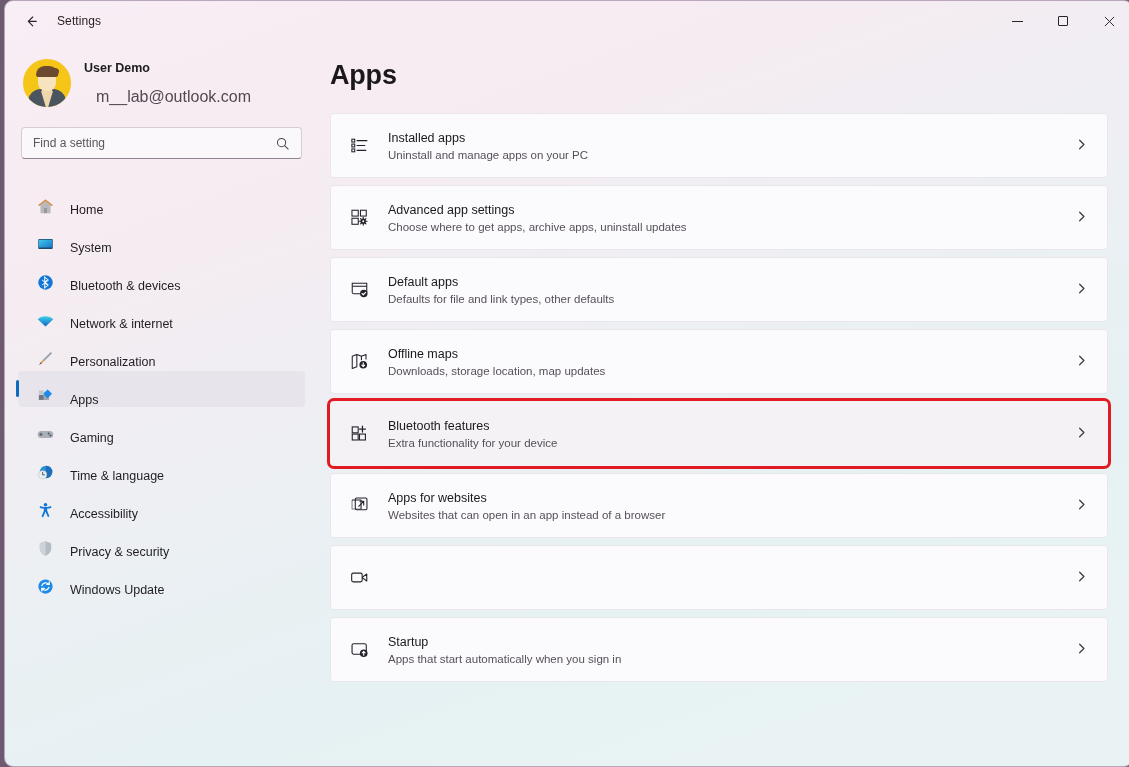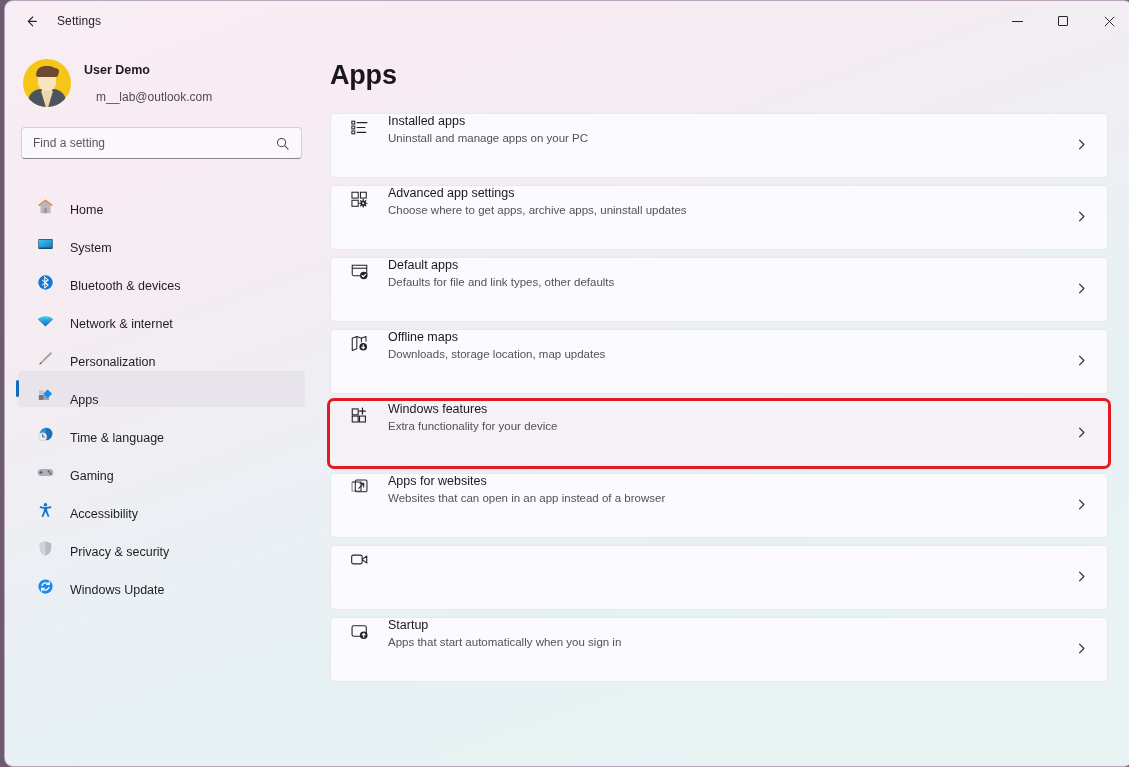--- a/index.html
+++ b/index.html
@@ -93,21 +93,21 @@
     position: absolute; left: 19px; bottom: 14px;
     width: 10px; height: 8px; background: #f0d6ab;
   }
   .av-collar {
     position: absolute; left: 18px; bottom: 0px;
     width: 12px; height: 16px; background: #f0d6ab;
     clip-path: polygon(50% 0, 100% 0, 60% 100%, 40% 100%, 0 0);
   }
   .profile-meta { margin-left: 13px; }
   .profile-name { font-size: 12.5px; font-weight: bold; color: #1d1b1e; }
-  .profile-mail { font-size: 12px; color: #504a52; margin-top: 13px; padding-left: 12px; }
+  .profile-mail { font-size: 16px; color: #504a52; margin-top: 13px; padding-left: 12px; }
 
   .search-wrap {
     margin: 20px 0 0 16px;
     width: 281px; height: 32px;
     background: #fbf8fb;
     border: 1px solid #d4cdd6;
     border-bottom-color: #8c8490;
     border-radius: 4px;
     display: flex; align-items: center;
     position: relative;
@@ -150,21 +150,21 @@
     font-size: 27px; font-weight: bold; color: #1b181c;
     margin: 19px 0 0 0; letter-spacing: -.2px;
   }
   .cards { margin-top: 22px; width: 778px; }
   .card {
     position: relative;
     height: 65px; margin-bottom: 7px;
     background: #fbfafc;
     border: 1px solid #eae7ec;
     border-radius: 4px;
-    display: flex; 
+    display: flex; align-items: center;
   }
   .card.hl {
     outline: 3px solid #e01b24;
     background: #f4f2f5;
     border-color: #f4f2f5;
     z-index: 2;
   }
   .card-ico {
     width: 26px; height: 26px; margin-left: 15px;
     display: flex; align-items: center; justify-content: center;
@@ -306,39 +306,39 @@
             <path d="M12.2 2.6 16.9 7.2 12.2 11.8 7.6 7.2z" fill="#1b8ae8"></path>
           </svg>
         </span>
         <span class="nav-label">Apps</span>
       </div>
 
 
       <div class="navitem">
         <span class="nav-ico">
           <svg width="19" height="19" viewBox="0 0 20 20">
+            <rect x="1.8" y="6.4" width="16.4" height="7.4" rx="3.7" fill="#a9b0b9"></rect>
+            <path d="M5.2 8.6v2.6M3.9 9.9h2.6" stroke="#4e555e" stroke-width="1.05" stroke-linecap="round"></path>
+            <circle cx="13.3" cy="9" r="1.05" fill="#4e555e"></circle>
+            <circle cx="15.2" cy="11" r="1.05" fill="#4e555e"></circle>
+          </svg>
+        </span>
+        <span class="nav-label">Gaming</span>
+      </div>
+
+      <div class="navitem">
+        <span class="nav-ico">
+          <svg width="19" height="19" viewBox="0 0 20 20">
             <circle cx="10.6" cy="9.4" r="6.6" fill="#2a8fd8"></circle>
             <path d="M10.6 2.8a6.6 6.6 0 0 1 0 13.2" fill="#1d6fb8"></path>
             <circle cx="7" cy="12.4" r="4.3" fill="#e9eef2" stroke="#b9c3cc" stroke-width=".6"></circle>
             <path d="M7 9.9v2.6h1.9" stroke="#4a5560" stroke-width="1" fill="none" stroke-linecap="round"></path>
           </svg>
         </span>
         <span class="nav-label">Time &amp; language</span>
-      </div>
-
-      <div class="navitem">
-        <span class="nav-ico">
-          <svg width="19" height="19" viewBox="0 0 20 20">
-            <rect x="1.8" y="6.4" width="16.4" height="7.4" rx="3.7" fill="#a9b0b9"></rect>
-            <path d="M5.2 8.6v2.6M3.9 9.9h2.6" stroke="#4e555e" stroke-width="1.05" stroke-linecap="round"></path>
-            <circle cx="13.3" cy="9" r="1.05" fill="#4e555e"></circle>
-            <circle cx="15.2" cy="11" r="1.05" fill="#4e555e"></circle>
-          </svg>
-        </span>
-        <span class="nav-label">Gaming</span>
       </div>
 
       <div class="navitem">
         <span class="nav-ico">
           <svg width="19" height="19" viewBox="0 0 20 20">
             <circle cx="10" cy="3.9" r="1.9" fill="#1277d6"></circle>
             <path d="M10 6.4c2 0 4-.5 5.7-1.1l.5 1.7c-1.4.6-2.9.9-4.4 1v2.3l2.4 6-1.7.6L10 11.4 7.5 17l-1.7-.6 2.4-6V8c-1.5-.1-3-.4-4.4-1l.5-1.7c1.7.6 3.7 1.1 5.7 1.1z" fill="#1277d6"></path>
           </svg>
         </span>
         <span class="nav-label">Accessibility</span>
@@ -459,21 +459,21 @@
       <div class="card hl">
         <span class="card-ico">
           <svg width="21" height="21" viewBox="0 0 22 22">
             <rect x="3.4" y="4.1" width="6.2" height="6.2" fill="none" stroke="#24212a" stroke-width="1.15"></rect>
             <rect x="3.4" y="11.6" width="6.2" height="6.2" fill="none" stroke="#24212a" stroke-width="1.15"></rect>
             <rect x="11" y="11.6" width="6.2" height="6.2" fill="none" stroke="#24212a" stroke-width="1.15"></rect>
             <path d="M14.1 3.3v6.2M11 6.4h6.2" stroke="#24212a" stroke-width="1.3" stroke-linecap="round"></path>
           </svg>
         </span>
         <div class="card-text">
-          <div class="card-title">Windows features</div>
+          <div class="card-title">Bluetooth features</div>
           <div class="card-sub">Extra functionality for your device</div>
         </div>
         <span class="card-chev">
           <svg width="13" height="13" viewBox="0 0 14 14">
               <path d="M5 2.4 9.6 7 5 11.6" fill="none" stroke="#3a353d" stroke-width="1.25" stroke-linecap="round" stroke-linejoin="round"></path>
             </svg>
         </span>
       </div>
 
       <div class="card">

